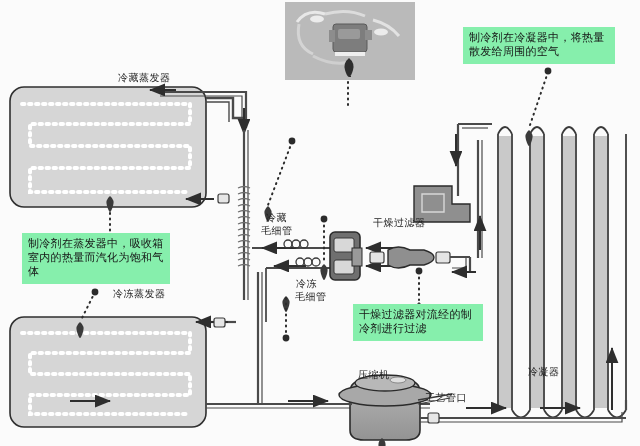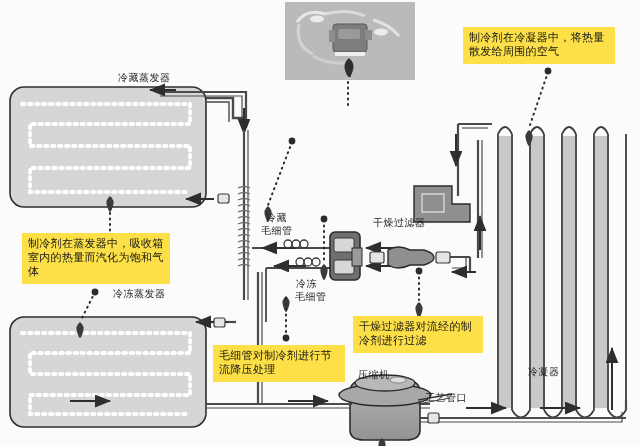--- a/index.html
+++ b/index.html
@@ -24,21 +24,21 @@
   .lbl {
     position: absolute;
     color: #1d1d1d;
     font-size: 10px;
     line-height: 13px;
     white-space: nowrap;
     letter-spacing: 0.5px;
   }
   .callout {
     position: absolute;
-    background: #fde047;
+    background: #86efac;
     color: #141414;
     font-size: 11px;
     line-height: 14px;
     padding: 4px 6px 5px 6px;
     letter-spacing: 0.3px;
     box-sizing: border-box;
   }
   .photo {
     position: absolute;
     background: #b9b9b9;
@@ -325,19 +325,18 @@
 
   <div class="lbl" style="left:358px; top:368px;">压缩机</div>
 
   <div class="lbl" style="left:425px; top:391px;">工艺管口</div>
 
   <div class="lbl" style="left:528px; top:345px;margin-top:20px;">冷凝器</div>
 
   <div class="callout" style="left:22px; top:233px; width:148px;">制冷剂在蒸发器中，吸收箱室内的热量而汽化为饱和气体</div>
 
 
-  <div class="callout" style="left:213px; top:345px; width:132px;">毛细管对制冷剂进行节流降压处理</div>
-
-  <div class="callout" style="left:353px; top:316px; width:130px;">干燥过滤器对流经的制冷剂进行过滤</div>
+
+  <div class="callout" style="left:353px; top:304px; width:130px;">干燥过滤器对流经的制冷剂进行过滤</div>
 
   <div class="callout" style="left:463px; top:27px; width:152px;">制冷剂在冷凝器中，将热量散发给周围的空气</div>
 
 </div>
 
 </body></html>

